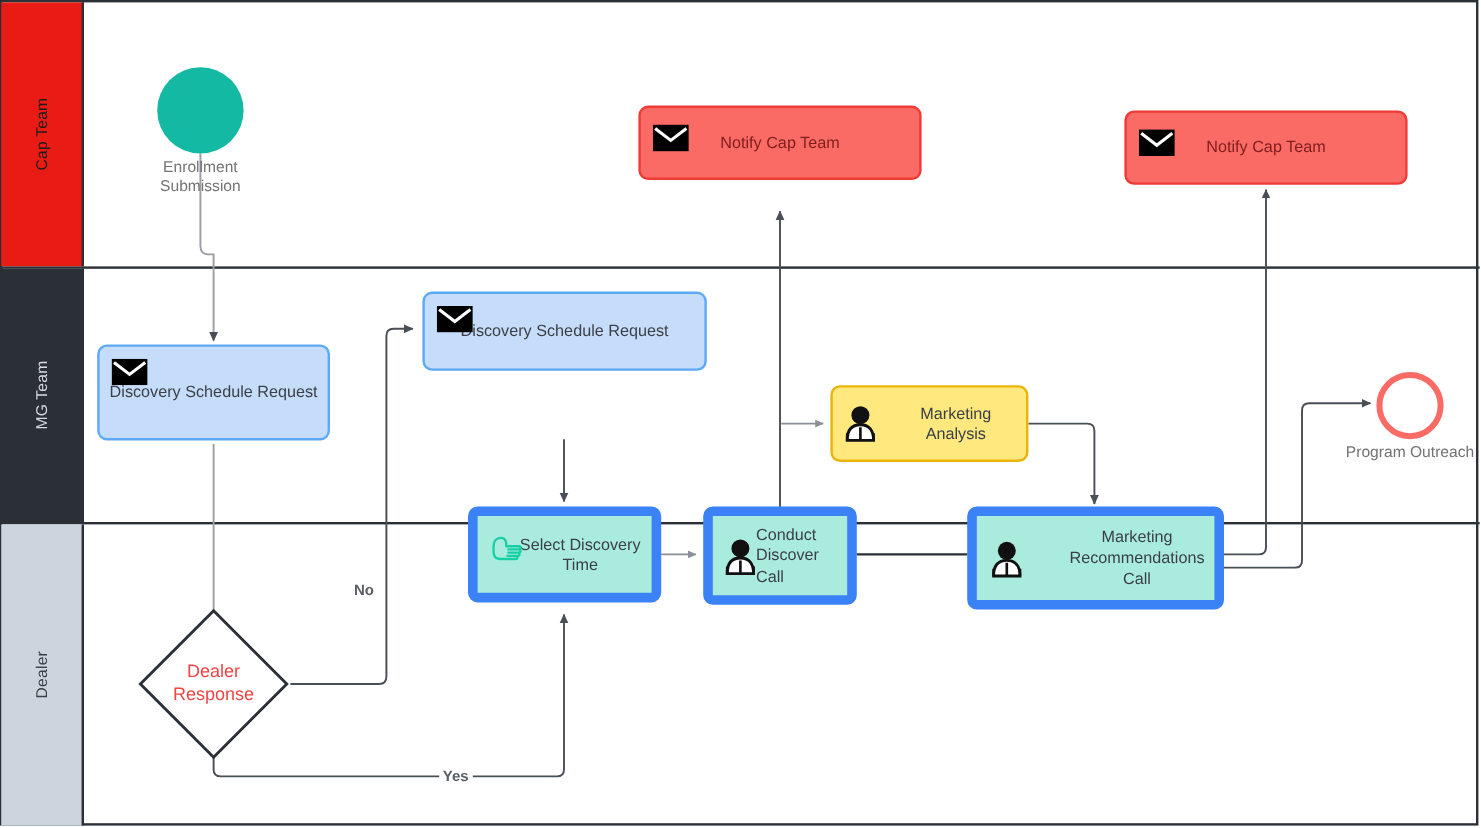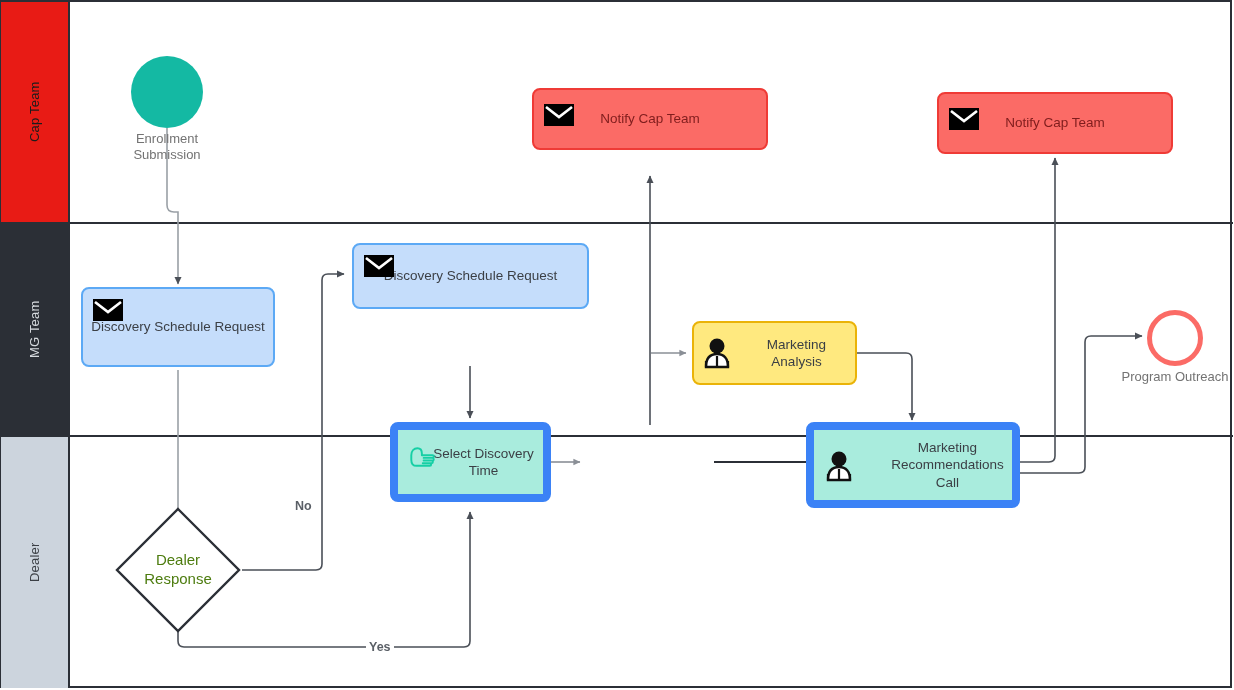--- a/index.html
+++ b/index.html
@@ -32,21 +32,21 @@
   .t-red{background:#fb6b66;border:2px solid #ef3b36;}
   .t-red .tlabel{color:#7f1d1d;}
 
   
   .start-event{position:absolute;border-radius:50%;background:#14b9a3;}
   .end-event{position:absolute;border-radius:50%;background:transparent;border:5px solid #fb6b66;box-sizing:border-box;}
   .ev-label{position:absolute;text-align:center;font-size:13px;line-height:1.25;color:#737373;}
 
   
   .gateway{position:absolute;}
-  .gw-label{position:absolute;text-align:center;font-size:15px;line-height:1.25;color:#4d7c0f;
+  .gw-label{position:absolute;text-align:center;font-size:15px;line-height:1.25;color:#ef4444;
     display:flex;align-items:center;justify-content:center;}
 
   
   .flow-label{position:absolute;font-size:12.5px;font-weight:bold;color:#5a5f66;background:#ffffff;padding:0 3px;}
 
   
   #edges{position:absolute;left:0;top:0;width:1234px;height:690px;pointer-events:none;}
 
   .ic{display:block;}
 </style>
@@ -151,20 +151,30 @@
 
   <div class="node task t-teal" style="left:390px;top:422px;width:161px;height:80px;">
     <span class="ticon" style="left:8px;top:14px;">
       <svg class="ic" width="34" height="26" viewBox="0 0 34 26">
         <path d="M6,11 C6,6 9,3 13,3 C17,3 18,6 18,9 L18,11 L30,11 C32,11 32,14 30,14 L20,14 L30,14 C32,14 32,17 30,17 L20,17 L29,17 C31,17 31,20 29,20 L19,20 L27,20 C29,20 29,23 27,23 L12,23 C8,23 6,20 6,16 Z" fill="none" stroke="#16cfa5" stroke-width="2.2" stroke-linejoin="round"></path>
       </svg>
     </span>
     <span class="tlabel" style="padding-left:34px;">Select Discovery Time</span>
   </div>
 
+  <div class="node task t-teal" style="left:586px;top:422px;width:128px;height:82px;">
+    <span class="ticon" style="left:8px;top:18px;">
+      <svg class="ic" width="30" height="32" viewBox="0 0 30 32">
+        <circle cx="15" cy="9" r="7.5" fill="#111111"></circle>
+        <path d="M15,17 C8,17 4,21.5 4,30 L26,30 C26,21.5 22,17 15,17 Z" fill="#ffffff" stroke="#111111" stroke-width="2.4"></path>
+        <path d="M4,30 L4,24 M26,30 L26,24 M15,19 L15,30" stroke="#111111" stroke-width="2.2" fill="none"></path>
+      </svg>
+    </span>
+    <span class="tlabel" style="padding-left:36px;text-align:left;">Conduct Discover Call</span>
+  </div>
 
   <div class="node task t-yellow" style="left:692px;top:321px;width:165px;height:64px;padding-left:22px;">
     <span class="ticon" style="left:8px;top:14px;">
       <svg class="ic" width="30" height="32" viewBox="0 0 30 32">
         <circle cx="15" cy="9" r="7.5" fill="#111111"></circle>
         <path d="M15,17 C8,17 4,21.5 4,30 L26,30 C26,21.5 22,17 15,17 Z" fill="#ffffff" stroke="#111111" stroke-width="2.4"></path>
         <path d="M4,30 L4,24 M26,30 L26,24 M15,19 L15,30" stroke="#111111" stroke-width="2.2" fill="none"></path>
       </svg>
     </span>
     <span class="tlabel" style="padding-left:30px;">Marketing Analysis</span>
@@ -194,16 +204,16 @@
   <div class="node task t-red" style="left:937px;top:92px;width:236px;height:62px;">
     <span class="ticon" style="top:12px;">
       <svg class="ic" width="36" height="26" viewBox="0 0 30 22">
         <rect x="1" y="1" width="28" height="20" fill="#000000" stroke="#000000" stroke-width="2"></rect>
         <path d="M2,3 L15,13 L28,3" fill="none" stroke="#ffffff" stroke-width="2.6"></path>
       </svg>
     </span>
     <span class="tlabel">Notify Cap Team</span>
   </div>
 
-  <div class="flow-label" style="left:292px;top:499px;">No</div>
+  <div class="flow-label" style="left:292px;top:485px;">No</div>
   <div class="flow-label" style="left:366px;top:640px;">Yes</div>
 
 </div>
 
 </body></html>

